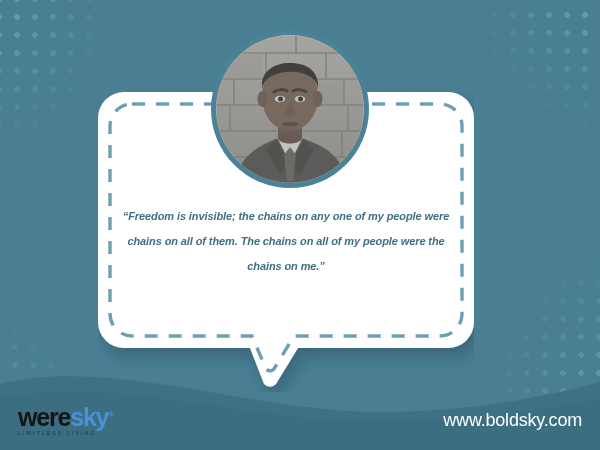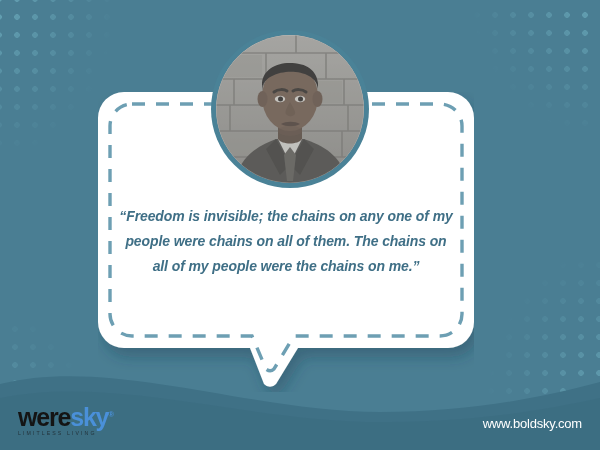--- a/index.html
+++ b/index.html
@@ -65,21 +65,21 @@
     width: 376px; height: 300px;
   }
   .bubble-svg { position: absolute; left: 0; top: 0; }
 
   .quote-text {
     position: absolute;
     left: 18px;
     top: 112px;
     width: 340px;
     text-align: center;
-    font-size: 14px;
+    font-size: 11px;
     line-height: 25px;
     font-weight: bold;
     font-style: italic;
     color: #3f6f86;
     letter-spacing: -0.1px;
   }
 
   
   .portrait {
     position: absolute;
@@ -120,21 +120,21 @@
     letter-spacing: 2.1px;
     color: #23333b;
     margin-top: 1px;
     white-space: nowrap;
   }
 
   .site-url {
     position: absolute;
     right: 18px; bottom: 19px;
     color: #ffffff;
-    font-size: 13px;
+    font-size: 18px;
     letter-spacing: -0.2px;
     z-index: 6;
   }
 </style>
 </head>
 <body>
 
 <div class="poster">
 
   <div class="dots dots-tl"></div>

